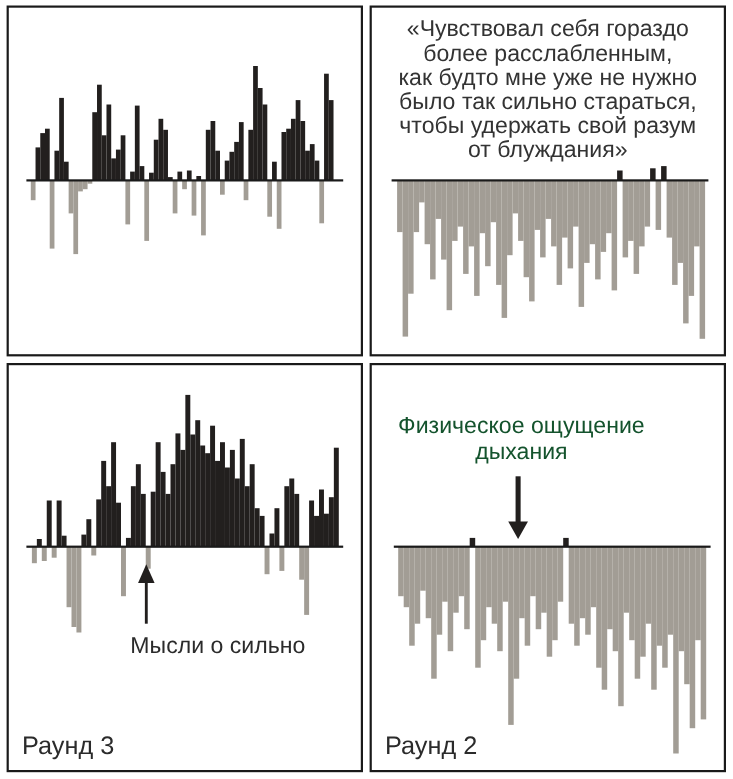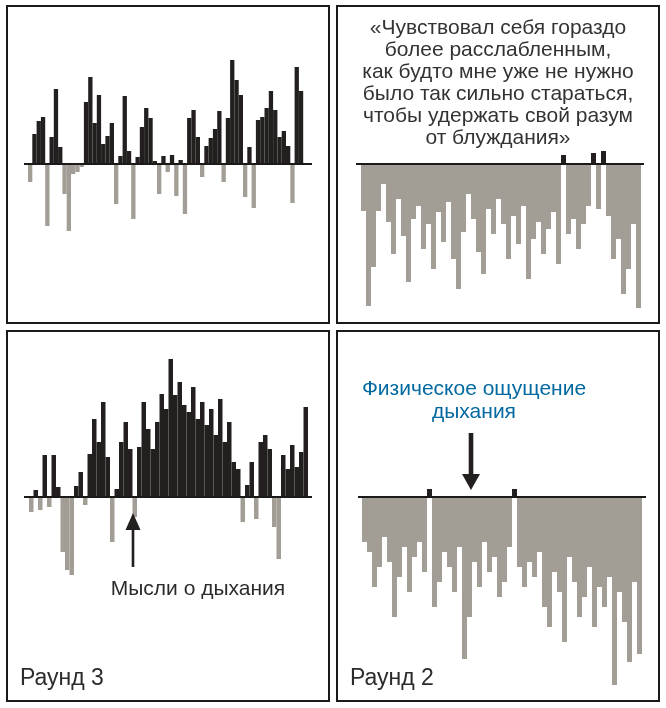--- a/index.html
+++ b/index.html
@@ -30,21 +30,21 @@
     white-space:pre-line;
   }
   .label-thoughts{
     position:absolute;left:58px;top:244px;width:264px;
     text-align:center;
     font-size:21px;color:#2b2b2b;
   }
   .label-sensation{
     position:absolute;left:2px;top:44px;width:268px;
     text-align:center;
-    font-size:21px;line-height:1.1;color:#0369a1;
+    font-size:21px;line-height:1.1;color:#14532d;
     white-space:pre-line;
   }
   .round-label{
     position:absolute;left:12px;top:332px;
     font-size:23px;color:#2b2b2b;
   }
 </style>
 </head>
 <body>
 
@@ -249,21 +249,21 @@
         <rect x="273" y="123" width="4.5" height="42" fill="#221f1e"></rect>
         <rect x="277.5" y="137" width="4.5" height="28" fill="#221f1e"></rect>
         <rect x="282" y="113" width="4.5" height="52" fill="#221f1e"></rect>
         <rect x="286.5" y="135" width="4.5" height="30" fill="#221f1e"></rect>
         <rect x="291" y="120" width="4.5" height="45" fill="#221f1e"></rect>
         <rect x="295.5" y="75" width="4.5" height="90" fill="#221f1e"></rect>
         <rect x="16" y="164" width="288" height="2" fill="#1a1a1a"></rect>
         <rect x="123.7" y="196" width="2.6" height="39" fill="#221f1e"></rect>
         <polygon points="125,181 117.5,198 132.5,198" fill="#221f1e"></polygon>
       </svg>
-    <div class="label-thoughts">Мысли о дыхания</div>
+    <div class="label-thoughts">Мысли о сильно</div>
     <div class="round-label">Раунд 3</div>
   </section>
 
   <section class="panel panel-br">
     <svg class="chart" viewBox="0 0 320 368" width="320" height="368">
         <rect x="24" y="165" width="5" height="45" fill="#a29d95"></rect>
         <rect x="29" y="165" width="5" height="55" fill="#a29d95"></rect>
         <rect x="34" y="165" width="5" height="90" fill="#a29d95"></rect>
         <rect x="39" y="165" width="5" height="70" fill="#a29d95"></rect>
         <rect x="44" y="165" width="5" height="40" fill="#a29d95"></rect>

